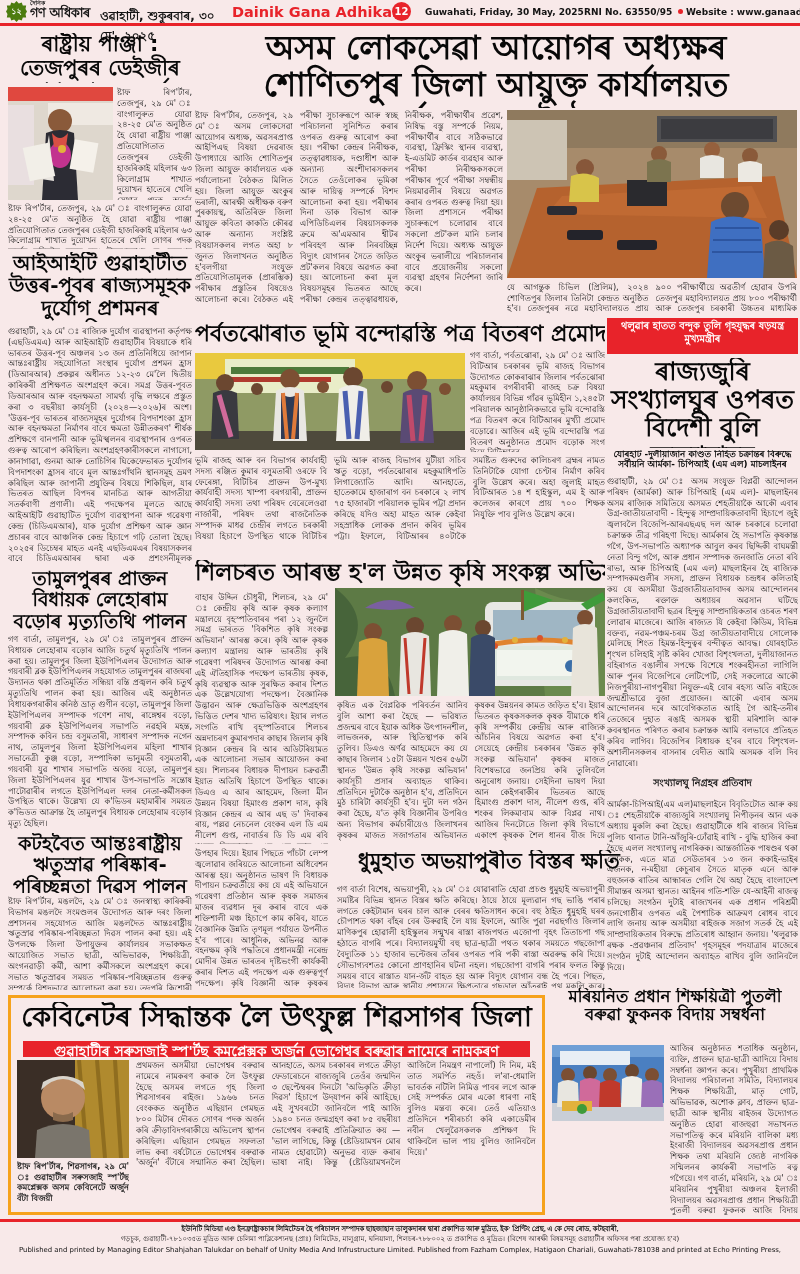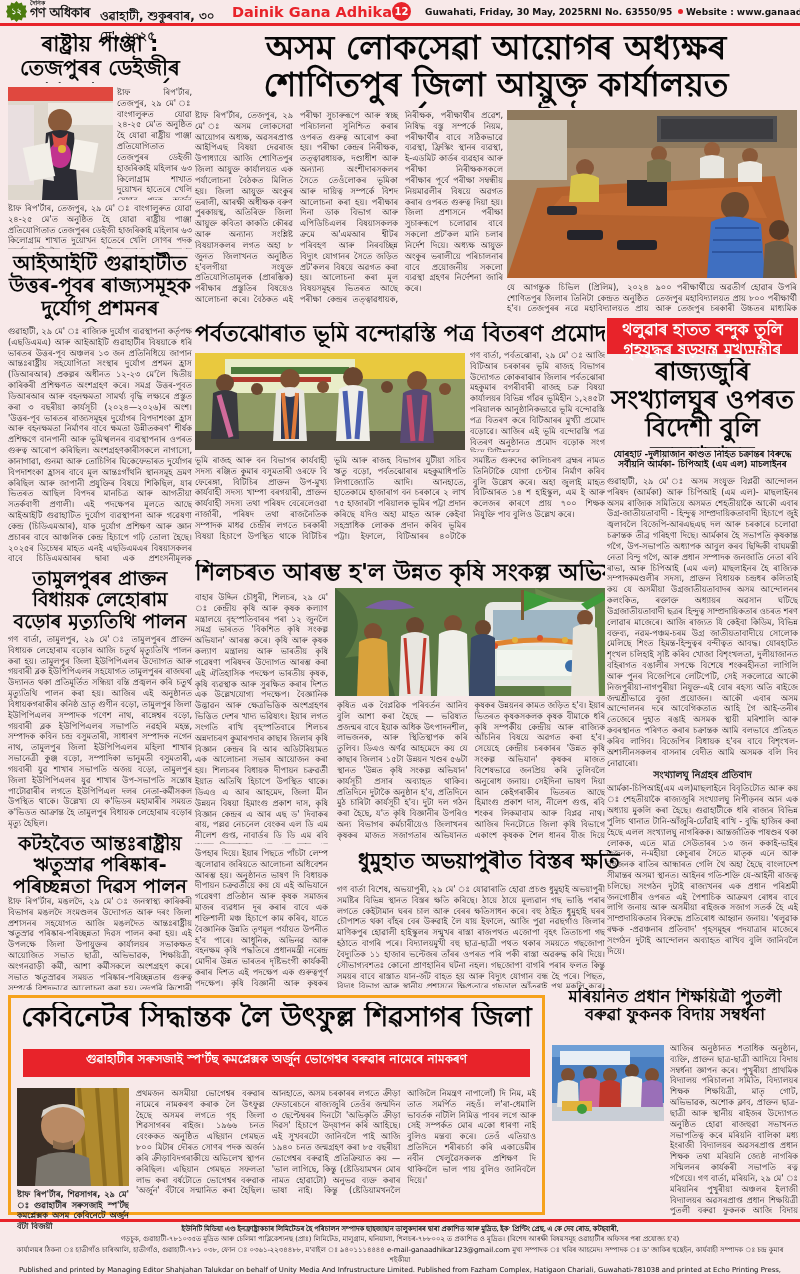--- a/index.html
+++ b/index.html
@@ -12,21 +12,21 @@
   .rule-red{background:#e8232a;}
   .kicker{background:#e8232a;color:#fff;font-weight:700;text-align:center;line-height:1.25;}
   .photo{overflow:hidden;background:#b7a793;}
   .photo svg{display:block;width:100%;height:100%;}
   .cols2{column-count:2;column-gap:7px;}
   .cols3{column-count:3;column-gap:7px;}
   .foot{font-size:6.9px;line-height:1.5;text-align:center;color:#111;overflow:hidden;}
   .badge{background:#e8232a;color:#fff;border-radius:50%;display:flex;align-items:center;justify-content:center;font-weight:700;margin-left:32px;}
   .star{background:#4d7c0f;color:#fff;font-weight:700;display:flex;align-items:center;justify-content:center;
         clip-path:polygon(50% 0%,61% 12%,75% 7%,80% 22%,96% 22%,93% 38%,100% 50%,93% 62%,96% 78%,80% 78%,75% 93%,61% 88%,50% 100%,39% 88%,25% 93%,20% 78%,4% 78%,7% 62%,0% 50%,7% 38%,4% 22%,20% 22%,25% 7%,39% 12%);}
-  .subhead{font-weight:700;text-align:center;font-size:9.6px;margin:0 0;}
+  .subhead{font-weight:700;text-align:center;font-size:9.6px;margin:8px 0;}
 </style>
 </head>
 <body>
 
 <div class="page">
 
   <div class="abs" style="left:0;top:0;width:800px;height:23px;">
     <div class="abs star" style="left:6px;top:1px;width:21px;height:21px;font-size:8px;">
       <span>১২</span>
     </div>
@@ -133,21 +133,21 @@
         <path d="M214 42 L218 88 M230 42 L226 88" stroke="#c04a6a" stroke-width="5"></path>
       <circle cx="62" cy="36" r="6" fill="#6b4730"></circle>
         <circle cx="128" cy="34" r="6" fill="#7c4f33"></circle>
         <circle cx="192" cy="34" r="6" fill="#6b4730"></circle>
         <circle cx="250" cy="36" r="6" fill="#7c4f33"></circle>
     </svg>
   </div>
   <div class="abs bt" style="left:470px;top:350px;width:135px;height:102px;">গণ বাৰ্তা, পৰ্বতঝোৰা, ২৯ মে' ঃ আজি বিটিআৰ চৰকাৰৰ ভূমি ৰাজহ বিভাগৰ উদ্যোগত কোকৰাঝাৰ জিলাৰ পৰ্বতঝোৰা মহকুমাৰ বগৰীবাৰী ৰাজহ চক্ৰ বিষয়া কাৰ্যালয়ৰ বিভিন্ন গাঁৱৰ ভূমিহীন ১,২৪৫টা পৰিয়ালক আনুষ্ঠানিকভাৱে ভূমি বন্দোৱস্তি পত্ৰ বিতৰণ কৰে বিটিআৰৰ মুখ্যী প্ৰমোদ বড়োৱে। আজিৰ এই ভূমি বন্দোৱস্তি পত্ৰ বিতৰণ অনুষ্ঠানত প্ৰমোদ বড়োক সংগ দিয়ে বিটিআৰৰ</div>
   <div class="abs bt cols3" style="left:195px;top:455px;width:410px;height:102px;">ভূমি ৰাজহ আৰু বন বিভাগৰ কাৰ্যবাহী সদস্য ৰঞ্জিত কুমাৰ বসুমতাৰী ওৰফে বি ফেৰেঙ্গা, বিটিচিৰ প্ৰাক্তন উপ-মুখ্য কাৰ্যবাহী সদস্য খাম্পা বৰগয়াৰী, প্ৰাক্তন কাৰ্যবাহী সদস্য তথা পৰিষদ বেৰেলেওৱা নাৰ্জাৰী, পৰিষদ তথা ৰাজনৈতিক সম্পাদক মাধৱ চেন্দ্ৰীৰ লগতে চৰকাৰী বিষয়া হিচাপে উপস্থিত থাকে বিটিচিৰ ভূমি আৰু ৰাজহ বিভাগৰ যুটীয়া সচিব ঋতু বড়ো, পৰ্বতঝোৰাৰ মহকুমাধিপতি লিগাজ্যোতি আদি। আনহাতে, হাতেকামে হাজাৰাগ বন চৰকাৰে ২ লাখ ৭৫ হাজাৰটা পৰিয়ালক ভূমিৰ পট্টা প্ৰদান কৰিছে যদিও অহা মাহত আৰু কেইবা সহস্ৰাধিক লোকক প্ৰদান কৰিব ভূমিৰ পট্টা। ইফালে, বিটিআৰৰ ৪০টাকৈ সমষ্টিত গুৰুদেৱ কালিচৰণ ব্ৰহ্মৰ নামত তিনিটাকৈ যোগা চেণ্টাৰ নিৰ্মাণ কৰিব বুলি উল্লেখ কৰে। অহা জুলাই মাহত বিটিআৰত ১৪ শ হাইস্কুল, এম ই আৰু কলেজৰ কাৰণে প্ৰায় ৭০০ শিক্ষক নিযুক্তি পাব বুলিও উল্লেখ কৰে।</div>
 
-  <div class="abs kicker" style="left:607px;top:318px;width:191px;height:36px;font-size:16px;padding-top:2px;">থলুৱাৰ হাতত বন্দুক তুলি গৃহযুদ্ধৰ ষড়যন্ত্ৰ মুখ্যমন্ত্ৰীৰ</div>
+  <div class="abs kicker" style="left:607px;top:318px;width:191px;height:36px;font-size:10px;padding-top:2px;">থলুৱাৰ হাতত বন্দুক তুলি গৃহযুদ্ধৰ ষড়যন্ত্ৰ মুখ্যমন্ত্ৰীৰ</div>
   <div class="abs hd" style="left:605px;top:358px;width:195px;height:90px;font-size:25px;">ৰাজ্যজুৰি সংখ্যালঘুৰ ওপৰত বিদেশী বুলি অত্যাচাৰৰ অভিযোগ</div>
   <div class="abs hd" style="left:605px;top:450px;width:195px;height:24px;font-size:8.8px;font-weight:700;">যোৰহাট -দুলীয়াজান কাণ্ডত নিহিত চক্ৰান্তৰ বিৰুদ্ধে সৰ্বীয়নি আৰ্মকা- চিপিআই (এম এল) মাচলাইনৰ</div>
   <div class="abs" style="left:607px;top:476px;width:191px;height:506px;overflow:hidden;">
     <div class="bt">গুৱাহাটী, ২৯ মে' ঃ অসম সংযুক্ত বিপ্লৱী আন্দোলন পৰিষদ (আৰ্মকা) আৰু চিপিআই (এম এল)- মাছলাইনৰ অসম ৰাজ্যিক সমিতিয়ে অসমত শেহতীয়াকৈ আকৌ এবাৰ উগ্ৰ-জাতীয়তাবাদী - হিন্দুত্ব সাম্প্ৰদায়িকতাবাদী হিচাপে জুই জ্বলাবলৈ বিজেপি-আৰএছএছ দল আৰু চৰকাৰে চলোৱা চক্ৰান্তক তীব্ৰ গৰিহণা দিছে। আৰ্মকাৰ হৈ সভাপতি কৃষকান্ত গগৈ, উপ-সভাপতি অধ্যাপক আবুল কৰব ছিদ্দিকী বাঘমন্তী নেতা বিন্দু গগৈ, আৰু প্ৰধান সম্পাদক জনজাতি নেতা ৰবি ৰাভা, আৰু চিপিআই (এম এল) মাছলাইনৰ হৈ ৰাজ্যিক সম্পাদকমণ্ডলীৰ সদস্য, প্ৰাক্তন বিধায়ক চন্দ্ৰধৰ কলিতাই কয় যে অসমীয়া উগ্ৰজাতীয়তাবাদৰ অসম আন্দোলনৰ কলংকিত, ৰক্তাক্ত অধ্যায়ৰ অৱসান ঘটিছে উগ্ৰজাতীয়তাবাদী ছত্ৰৰ হিন্দুত্ব সাম্প্ৰদায়িকতাৰ ওচৰত শৰণ লোৱাৰ মাজেৰে। আজি ৰাজ্যত যি কেইবা কিডিম, বিভিন্ন বক্তব্য, নৱম-পঞ্চম-চৰম উগ্ৰ জাতীয়তাবাদীয়ে সোলোক মেলিছে শিংত হিমন্ত-হিন্দুত্বৰ বন্দীত্বত আবদ্ধ। যোৰহাটত শৃংখল চলিহাই সৃষ্টি কৰিব খোজা বিশৃংখলতা, দুলীয়াজানত বহিৰাগত বঙালীৰ সপক্ষে বিশেষে শংকৰহীনতা লাগিলি আৰু পুনৰ বিজেপিৰে লেটিপেটি, সেই সকলোৱে আকৌ নিজপুৰীয়া-নাগপুৰীয়া নিযুক্ত-এই বোৰ ৰহস্য অতি ৰাইজে জন্মশ্ৰীভাৱে বুজা প্ৰয়োজন। আকৌ এবাৰ অসম আন্দোলনৰ দৰে আবেগিকতাত আহি গৈ আই-তনীৰ তেজেৰে দুহাত ৰঙাই অসমক স্থায়ী মৰিশালি আৰু কবৰস্থানত পৰিণত কৰাৰ চক্ৰান্তক আমি বলভাবে প্ৰতিহত কৰিব লাগিব। বিজেপিৰ বিধায়ক হ'বৰ বাবে বিশৃংখল-অশালীনসকলৰ বাসনাৰ বেদীত আমি অসমক বলি দিব নোৱাৰো।</div>
     <div class="subhead">সংখ্যালঘু নিগ্ৰহৰ প্ৰতিবাদ</div>
     <div class="bt">আৰ্মকা-চিপিআই(এম এল)মাছলাইনে বিবৃতিটোত আৰু কয় ঃ শেহতীয়াকৈ ৰাজ্যজুৰি সংখ্যালঘু নিপীড়নৰ আন এক অধ্যায় মুকলি কৰা হৈছে। গুৱাহাটীকে ধৰি ৰাজ্যৰ বিভিন্ন পুলিচ থানাত টানি-আঁজুৰি-ঢোঁৱাই ৰাখি - বুদ্ধি হাজিৰ কৰা হৈছে এলল সংখ্যালঘু নাগৰিকক। আন্তৰ্জাতিক পাষণ্ডৰ থকা লোকক, এতে মাত্ৰ সেউতাৰৰ ১৩ জন ককাই-ভাইৰ এজনক, ন-মহীয়া কেচুৰাৰ সৈতে মাতৃক এনে আৰু বহুজনক ৰাতিৰ আন্ধাৰত গেলি থৈ অহা হৈছে বাংলাদেশ সীমান্তৰ অসমা স্থানত। আইনৰ গতি-শক্তি যে-আইনী ৰাজত্ব চলিছে। সংগঠন দুটাই ৰাজ্যখনৰ এক প্ৰধান পৰিশ্ৰমী জনগোষ্ঠীৰ ওপৰত এই পৈশাচিক আক্ৰমণ ৰোধৰ বাবে লাগি জনায় আৰু অসমীয়া ৰাইজক সজাগ সতৰ্ক হৈ এই সাম্প্ৰদায়িকতাৰ বিৰুদ্ধে প্ৰতিৰোধ আহ্বান জনায়। 'থলুৱাক ৰক্ষক -প্ৰৱঞ্চনাৰ প্ৰতিবাদ' গৃহসমূহৰ পদযাত্ৰাৰ মাজেৰে সংগঠন দুটাই আন্দোলন অব্যাহত ৰাখিব বুলি জানিবলৈ দিয়ে।</div>
   </div>
 
   <div class="abs hd" style="left:195px;top:560px;width:410px;height:28px;font-size:23px;white-space:nowrap;">শিলচৰত আৰম্ভ হ'ল উন্নত কৃষি সংকল্প অভিযান</div>
   <div class="abs bt" style="left:195px;top:592px;width:133px;height:252px;">বাহাৰ উদ্দিন চৌধুৰী, শিলচৰ, ২৯ মে' ঃ কেন্দ্ৰীয় কৃষি আৰু কৃষক কল্যাণ মন্ত্ৰালয়ে বৃহস্পতিবাৰৰ পৰা ১২ জুনলৈ সমগ্ৰ ভাৰতত 'বিকশিত কৃষি সংকল্প অভিযান' আৰম্ভ কৰে। কৃষি আৰু কৃষক কল্যাণ মন্ত্ৰালয় আৰু ভাৰতীয় কৃষি গৱেষণা পৰিষদৰ উদ্যোগত আৰম্ভ কৰা এই ঐতিহাসিক পদক্ষেপ ভাৰতীয় কৃষক, কৃষি ব্যৱস্থাক আৰু সুৰক্ষিত কৰাৰ দিশত এক উল্লেখযোগ্য পদক্ষেপ। বৈজ্ঞানিক উদ্ভাৱন আৰু ক্ষেত্ৰভিত্তিক অংশগ্ৰহণৰ ভিত্তিত দেশৰ খাদ্য ভৱিষ্যৎ। ইয়াৰ লগত সংগতি ৰাখি বৃহস্পতিবাৰে শিলচৰ অন্নদাচৰণ কুমাৰপদাৰ কাছাৰ জিলাৰ কৃষি বিজ্ঞান কেন্দ্ৰৰ ৰি আৰ অডিটৰিয়ামত এক আলোচনা সভাৰ আয়োজন কৰা হয়। শিলচৰৰ বিধায়ক দীপায়ন চক্ৰৱৰ্তী ইয়াত অতিথি হিচাপে উপস্থিত থাকে। ডিএও এ আৰ আহমেদ, জিলা মীন উন্নয়ন বিষয়া হিমাংগু প্ৰকাশ দাস, কৃষি বিজ্ঞান কেন্দ্ৰৰ এ আৰ এছ ড' দিবাকৰ ৰায়, পল্লৱ নেচনেল বেংকৰ এল ডি এম নীলেশ গুপ্ত, নাবাৰ্ডৰ ডি ডি এম ৰবি শংকৰ লিকমাবাম, এছ এল আৰ এম বিপ্লৱ নাথ, স্থানীয় আঞ্চলিক পঞ্চায়তৰ সদস্য দীপাংকৰ পাল, সমাজ কৰ্মী চিত্ৰকান্তি পাল আদিও উপস্থিত থাকে। কৃষি বিজ্ঞান কেন্দ্ৰৰ সৈতে জড়িত বিজ্ঞানী আৰু প্ৰগতিশীল কৃষকসকলে তেওঁলোকৰ পাৰ্বতি সিদ্ধি সন্মান জনাই এজোপা গছৰ পুলি থকা টব</div>
@@ -185,21 +185,21 @@
     </svg>
   </div>
   <div class="abs bt cols2" style="left:337px;top:700px;width:268px;height:144px;">কৃষিত এক বৈপ্লৱিক পৰিবৰ্তন আনিব বুলি আশা কৰা হৈছে — ভৱিষ্যত প্ৰজন্মৰ বাবে ইয়াক অধিক উৎপাদনশীল, লাভজনক, আৰু স্থিতিস্থাপক কৰি তুলিব। ডিএও অৰ্ণৱ আহমেদে কয় যে কাছাৰ জিলাৰ ১৫টা উন্নয়ন খণ্ডৰ ৫৬টা স্থানত 'উন্নত কৃষি সংকল্প অভিযান' কাৰ্যসূচী প্ৰসাৰ অব্যাহত থাকিব। প্ৰতিদিনে দুটাকৈ অনুষ্ঠান হ'ব, প্ৰতিদিনে মুঠ চাৰিটা কাৰ্যসূচী হ'ব। দুটা দল গঠন কৰা হৈছে, য'ত কৃষি বিজ্ঞানীৰ উপৰিও অন্য বিভাগৰ কৰ্মচাৰীয়েও জিলাখনৰ কৃষকৰ মাজত সজাগতাৰ অভিযানত কৃষকৰ উন্নয়নৰ কামত জড়িত হ'ব। ইয়াৰ ভিতৰত কৃষকসকলক কৃষক বীমাকে ধৰি কৃষি সম্পৰ্কীয় কেন্দ্ৰীয় আৰু ৰাজ্যিক আঁচনিৰ বিষয়ে অৱগত কৰা হ'ব। সেয়েহে কেন্দ্ৰীয় চৰকাৰৰ 'উন্নত কৃষি সংকল্প অভিযান' কৃষকৰ মাজত বিশেষভাৱে জনপ্ৰিয় কৰি তুলিবলৈ অনুৰোধ জনায়। সেইদিনা ভাষণ দিয়া আন কেইগৰাকীৰ ভিতৰত আছে হিমাংগু প্ৰকাশ দাস, নীলেশ গুপ্ত, ৰবি শংকৰ লিকমাবাম আৰু বিপ্লৱ নাথ। আজিৰ দিনটোতে জিলা কৃষি বিভাগে একাংশ কৃষকক শৈল ধানৰ বীজ দিয়ে আৰু তাৰ পাছত 'বিকশিত কৃষি সংকল্প অভিযান' প্ৰচাৰ বাহনখন উদ্বোধন কৰে বিধায়ক দীপায়ন চক্ৰৱৰ্তীয়ে কৃষি বিভাগ আৰু কৃষি বিজ্ঞান কেন্দ্ৰৰ বিজ্ঞানী আৰু অন্যান্য বিষয়বৰ্গীয়াৰ সৈতে। কৃষি বিজ্ঞানী ড' মনোৰঞ্জন দাসে আঁত ধৰা আলোচনাৰ সামৰণি পৰে ৰাষ্ট্ৰীয় সংগীতেৰে। আজিৰ দিনটোত উপস্থিত থকা আন আন সকলৰ ভিতৰত ড' হিমাংণ্ড মিশ্ৰ, ড' অনন্দিতা দাস, বিষু দাস আদিও আছিল।</div>
   <div class="abs bt" style="left:195px;top:848px;width:133px;height:140px;">উপহাৰ দিয়ে। ইয়াৰ পিছতে পাঁচটা লেম্প জ্বলোৱাৰ জৰিয়তে আলোচনা অধিবেশন আৰম্ভ হয়। অনুষ্ঠানত ভাষণ দি বিধায়ক দীপায়ন চক্ৰৱৰ্তীয়ে কয় যে এই অভিযানে গৱেষণা প্ৰতিষ্ঠান আৰু কৃষক সমাজৰ মাজৰ ব্যৱধান দূৰ কৰাৰ বাবে এক শক্তিশালী মঞ্চ হিচাপে কাম কৰিব, যাতে বৈজ্ঞানিক উন্নতি তৃণমূল পৰ্যায়ত উপনীত হ'ব পাৰে। আধুনিক, অভিনৱ আৰু বহনক্ষম কৃষি পদ্ধতিৰে প্ৰধানমন্ত্ৰী নৰেন্দ্ৰ মোদীৰ উন্নত ভাৰতৰ দৃষ্টিভংগী কাৰ্যকৰী কৰাৰ দিশত এই পদক্ষেপ এক গুৰুত্বপূৰ্ণ পদক্ষেপ। কৃষি বিজ্ঞানী আৰু কৃষকৰ মাজত দুমুখীয়া জ্ঞান বিনিময়ক উৎসাহিত কৰি এই অভিযানে ভাৰতীয়</div>
 
   <div class="abs hd" style="left:337px;top:850px;width:268px;height:30px;font-size:21px;white-space:nowrap;margin-left:18px;">ধুমুহাত অভয়াপুৰীত বিস্তৰ ক্ষতি</div>
   <div class="abs bt" style="left:337px;top:884px;width:268px;height:104px;">গণ বাৰ্তা বিশেষ, অভয়াপুৰী, ২৯ মে' ঃ যোৱাৰাতি হোৱা প্ৰচণ্ড ধুমুহাই অভয়াপুৰী সমষ্টিৰ বিভিন্ন স্থানত বিস্তৰ ক্ষতি কৰিছে। ঠায়ে ঠায়ে মূল্যৱান গছ ভাঙি পৰাৰ লগতে কেইটামান ঘৰৰ চাল আৰু বেৰৰ ক্ষতিসাধন কৰে। বহু ঠাইত ধুমুহাই ঘৰৰ চৌপাশত থকা বাঁহৰ বেৰ উৰুৱাই লৈ যায় ইফালে, আজি পুৱা নৱছৰ্গাও জিলাৰ মাণিকপুৰ হোৱালী হাইস্কুলৰ সন্মুখৰ ৰাস্তা ৰাজপথত এজোপা বৃহৎ তিতাচপা গছ হঠাতে বাগৰি পৰে। বিদ্যালয়মুখী বহু ছাত্ৰ-ছাত্ৰী পথত থকাৰ সময়তে গছজোপা বৈদ্যুতিক ১১ হাজাৰ ভল্টেজৰ তাঁৰৰ ওপৰত পৰি পকী ৰাস্তা অৱৰুদ্ধ কৰি দিয়ে। সৌভাগ্যবশতঃ কোনো প্ৰাণহানিৰ ঘটনা নহল। গছজোপা বাগৰি পৰাৰ ফলত কিন্তু সময়ৰ বাবে ৰাস্তাত যান-জঁট বাহত হয় আৰু বিদ্যুৎ যোগান বন্ধ হৈ পৰে। পিছত, বিদ্যুৎ বিভাগ আৰু স্থানীয় প্ৰশাসনে ক্ষিপ্ৰতাৰে গছডাল আঁতৰাই পথ মুকলি কৰে। বাতৰি লিখাৰ পৰলৈ অঞ্চলটোত বিদ্যুৎ যোগান পুনৰুদ্ধাৰৰ কাম যুদ্ধকালীনভাৱে চলি আছে।</div>
 
   <div class="abs" style="left:8px;top:995px;width:537px;height:220px;border:3px solid #f6a21c;background:#f8e9e9;padding:4px 6px;">
     <div class="hd" style="font-size:27px;height:36px;">কেবিনেটৰ সিদ্ধান্তক লৈ উৎফুল্ল শিৱসাগৰ জিলা</div>
-    <div class="kicker" style="margin:11px 6px;height:28px;font-size:12px;line-height:20px;">গুৱাহাটীৰ সৰুসজাই স্প'ৰ্টছ কমপ্লেক্সক অৰ্জুন ভোগেশ্বৰ বৰুৱাৰ নামেৰে নামকৰণ</div>
+    <div class="kicker" style="margin:3px 6px;height:16px;font-size:14px;line-height:20px;">গুৱাহাটীৰ সৰুসজাই স্প'ৰ্টছ কমপ্লেক্সক অৰ্জুন ভোগেশ্বৰ বৰুৱাৰ নামেৰে নামকৰণ</div>
     <div style="display:flex;gap:7px;height:142px;overflow:hidden;">
       <div style="width:112px;flex:none;">
         <div class="photo" style="width:112px;height:98px;">
           <svg viewBox="0 0 112 98" preserveAspectRatio="none">
             <rect width="112" height="98" fill="#3a2e26"></rect>
             <rect x="58" y="0" width="54" height="98" fill="#b08a2e"></rect>
             <path d="M62 0 L70 98 M80 0 L88 98 M98 0 L104 98" stroke="#8f6d1f" stroke-width="4"></path>
             <circle cx="46" cy="38" r="22" fill="#b98a64"></circle>
             <path d="M24 30 Q46 8 68 30 L66 22 Q46 10 26 22 Z" fill="#d8d4cc"></path>
             <path d="M36 52 Q46 58 56 52 L56 60 Q46 64 36 60 Z" fill="#8a6a4c"></path>
@@ -238,18 +238,17 @@
       <span>আজিৰ অনুষ্ঠানত শতাধিক অনুষ্ঠান, ব্যক্তি, প্ৰাক্তন ছাত্ৰ-ছাত্ৰী আদিয়ে বিদায় সম্বৰ্ধনা জ্ঞাপন কৰে। পুখুৰীয়া প্ৰাথমিক বিদ্যালয় পৰিচালনা সমিতি, বিদ্যালয়ৰ শিক্ষক শিক্ষয়িত্ৰী, মাতৃ গোট, অভিভাৱক, অশোক ক্লাব, প্ৰাক্তন ছাত্ৰ-ছাত্ৰী আৰু স্থানীয় ৰাইজৰ উদ্যোগত অনুষ্ঠিত হোৱা ৰাজহুৱা সভাখনত সভাপতিত্ব কৰে মৰিয়নি বালিকা মধ্য ইংৰাজী বিদ্যালয়ৰ অৱসৰপ্ৰাপ্ত প্ৰধান শিক্ষক তথা মৰিয়নি জ্যেষ্ঠ নাগৰিক সন্মিলনৰ কাৰ্যকৰী সভাপতি ৰত্ন গগৈয়ে।</span>
       <span> </span>
       <span>গণ বাৰ্তা, মৰিয়নি, ২৯ মে' ঃ মৰিয়নিৰ পুখুৰীয়া অঞ্চলৰ ইলাজী বিদ্যালয়ৰ অৱসৰপ্ৰাপ্ত প্ৰধান শিক্ষয়িত্ৰী পুতলী বৰুৱা ফুকনক আজি বিদায় সম্বৰ্ধনা জনোৱা হয়। দীৰ্ঘদিনীয়া শিক্ষকতাৰ কৃতিত্বৰ বাবে তেখেতক শৰাই, ফুলাম গামোচা আৰু উপহাৰেৰে সম্বৰ্ধনা জ্ঞাপন কৰা হয়।</span>
     </div>
   </div>
 
   <div class="abs rule-red" style="left:0;top:1219px;width:800px;height:2.5px;"></div>
   <div class="abs" style="left:6px;top:1224px;width:788px;height:48px;">
     <div class="foot" style="font-weight:700;font-family:Liberation Serif, serif;">ইউনিটি মিডিয়া এণ্ড ইনফ্ৰাষ্ট্ৰাকচাৰ লিমিটেডৰ হৈ পৰিচালন সম্পাদক ছাহজাহান তালুকদাৰৰ দ্বাৰা প্ৰকাশিত আৰু মুদ্ৰিত, ইক' প্ৰিণ্টিং প্ৰেছ, এ কে দেব ৰোড, কটহবাৰী,</div>
     <div class="foot">গড়চুক, গুৱাহাটী-৭৮১০৩৫ত মুদ্ৰিত আৰু চেলিমা পাব্লিকেশ্যনছ (প্ৰাঃ) লিমিটেড, মালুগ্ৰাম, ঘনিয়ালা, শিলচৰ-৭৮৮০০২ ত প্ৰকাশিত ও মুদ্ৰিত। (বিশেষ আৰক্ষী বিষয়সমূহ ওৱাহাটীৰ অফিসৰ পৰা প্ৰযোজ্য হ'ব)</div>
-    <div class="foot">কাৰ্যালয়ৰ ঠিকনা ঃ হাতীগাঁও চাৰিআলি, হাতীগাঁও, গুৱাহাটী-৭৮১ ০৩৮, ফোন ঃ ০৩৬১-২২৩৪৪৮৮, ম'বাইল ঃ ৯৪০১১১৪৪৪৪  e-mail-ganaadhikar123@gmail.com  মুখ্য সম্পাদক ঃ খবিৰ আহমেদ।  সম্পাদক ঃ ড' জাকিৰ হুছেইন, কাৰ্যবাহী সম্পাদক ঃ চন্দ্ৰ কুমাৰ শইকীয়া</div>
     <div class="foot">Published and printed by Managing Editor Shahjahan Talukdar on behalf of Unity Media  And Infrustructure Limited. Published from Fazham Complex, Hatigaon Chariali, Guwahati-781038 and printed at Echo Printing Press,</div>
 
   </div>
 
 </div>
 
 </body></html>

